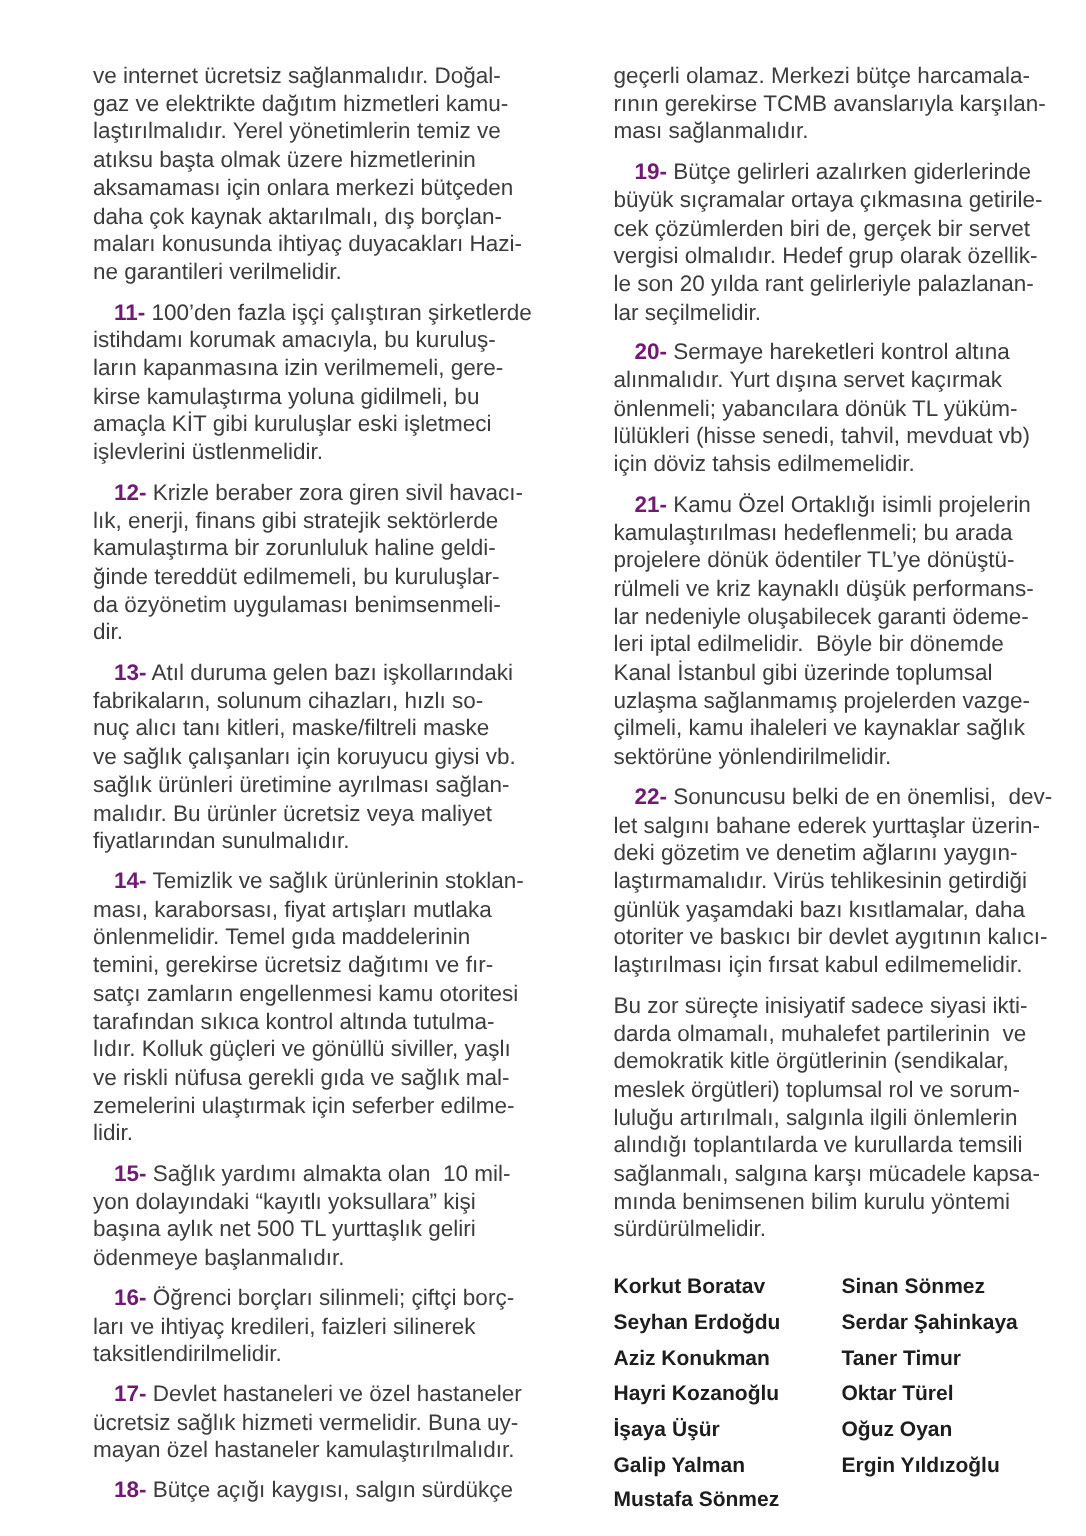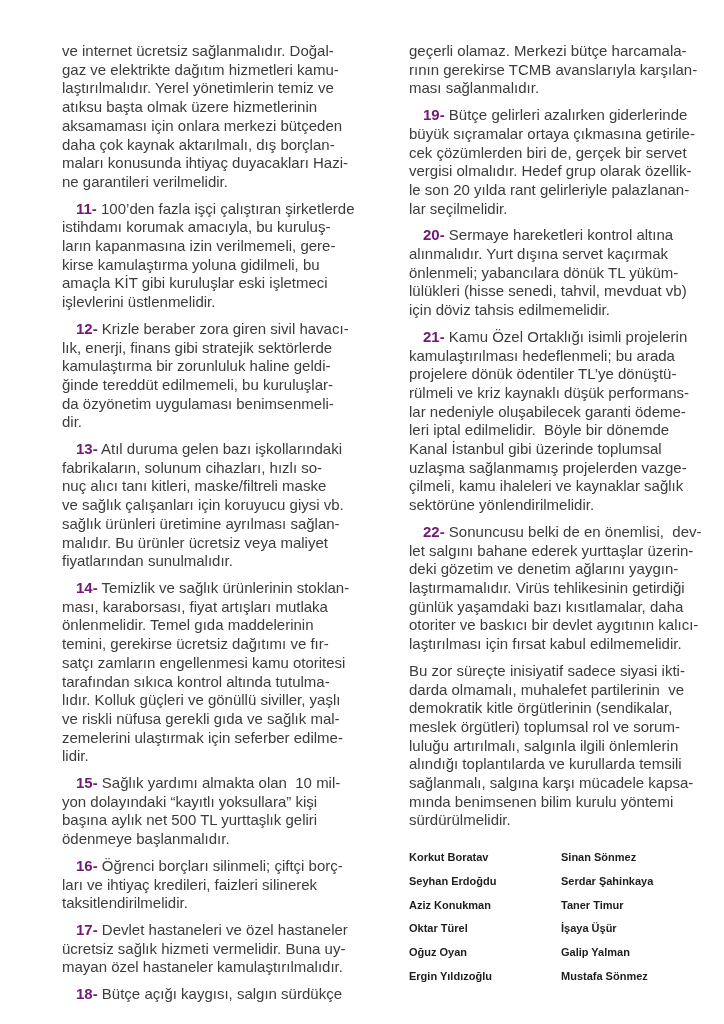--- a/index.html
+++ b/index.html
@@ -46,21 +46,21 @@
   .ptext {
     white-space: pre;
   }
   .sigs {
     margin-top: 16px;
     display: grid;
     grid-template-columns: 152px 1fr;
   }
   .sig {
     font-weight: 700;
-    font-size: 11px;
+    font-size: 14px;
     line-height: 23.7px;
     color: #1d1d1d;
     white-space: pre;
   }
 </style>
 </head>
 <body>
 
 <div class="page">
   <div class="columns">
@@ -158,20 +158,21 @@
 mında benimsenen bilim kurulu yöntemi
 sürdürülmelidir.</span></p>
 
       <div class="sigs">
         <div class="sig">Korkut Boratav</div>
         <div class="sig">Sinan Sönmez</div>
         <div class="sig">Seyhan Erdoğdu</div>
         <div class="sig">Serdar Şahinkaya</div>
         <div class="sig">Aziz Konukman</div>
         <div class="sig">Taner Timur</div>
+        <div class="sig">Hayri Kozanoğlu</div>
         <div class="sig">Oktar Türel</div>
         <div class="sig">İşaya Üşür</div>
         <div class="sig">Oğuz Oyan</div>
         <div class="sig">Galip Yalman</div>
         <div class="sig">Ergin Yıldızoğlu</div>
         <div class="sig">Mustafa Sönmez</div>
       </div>
     </div>
 
   </div>

